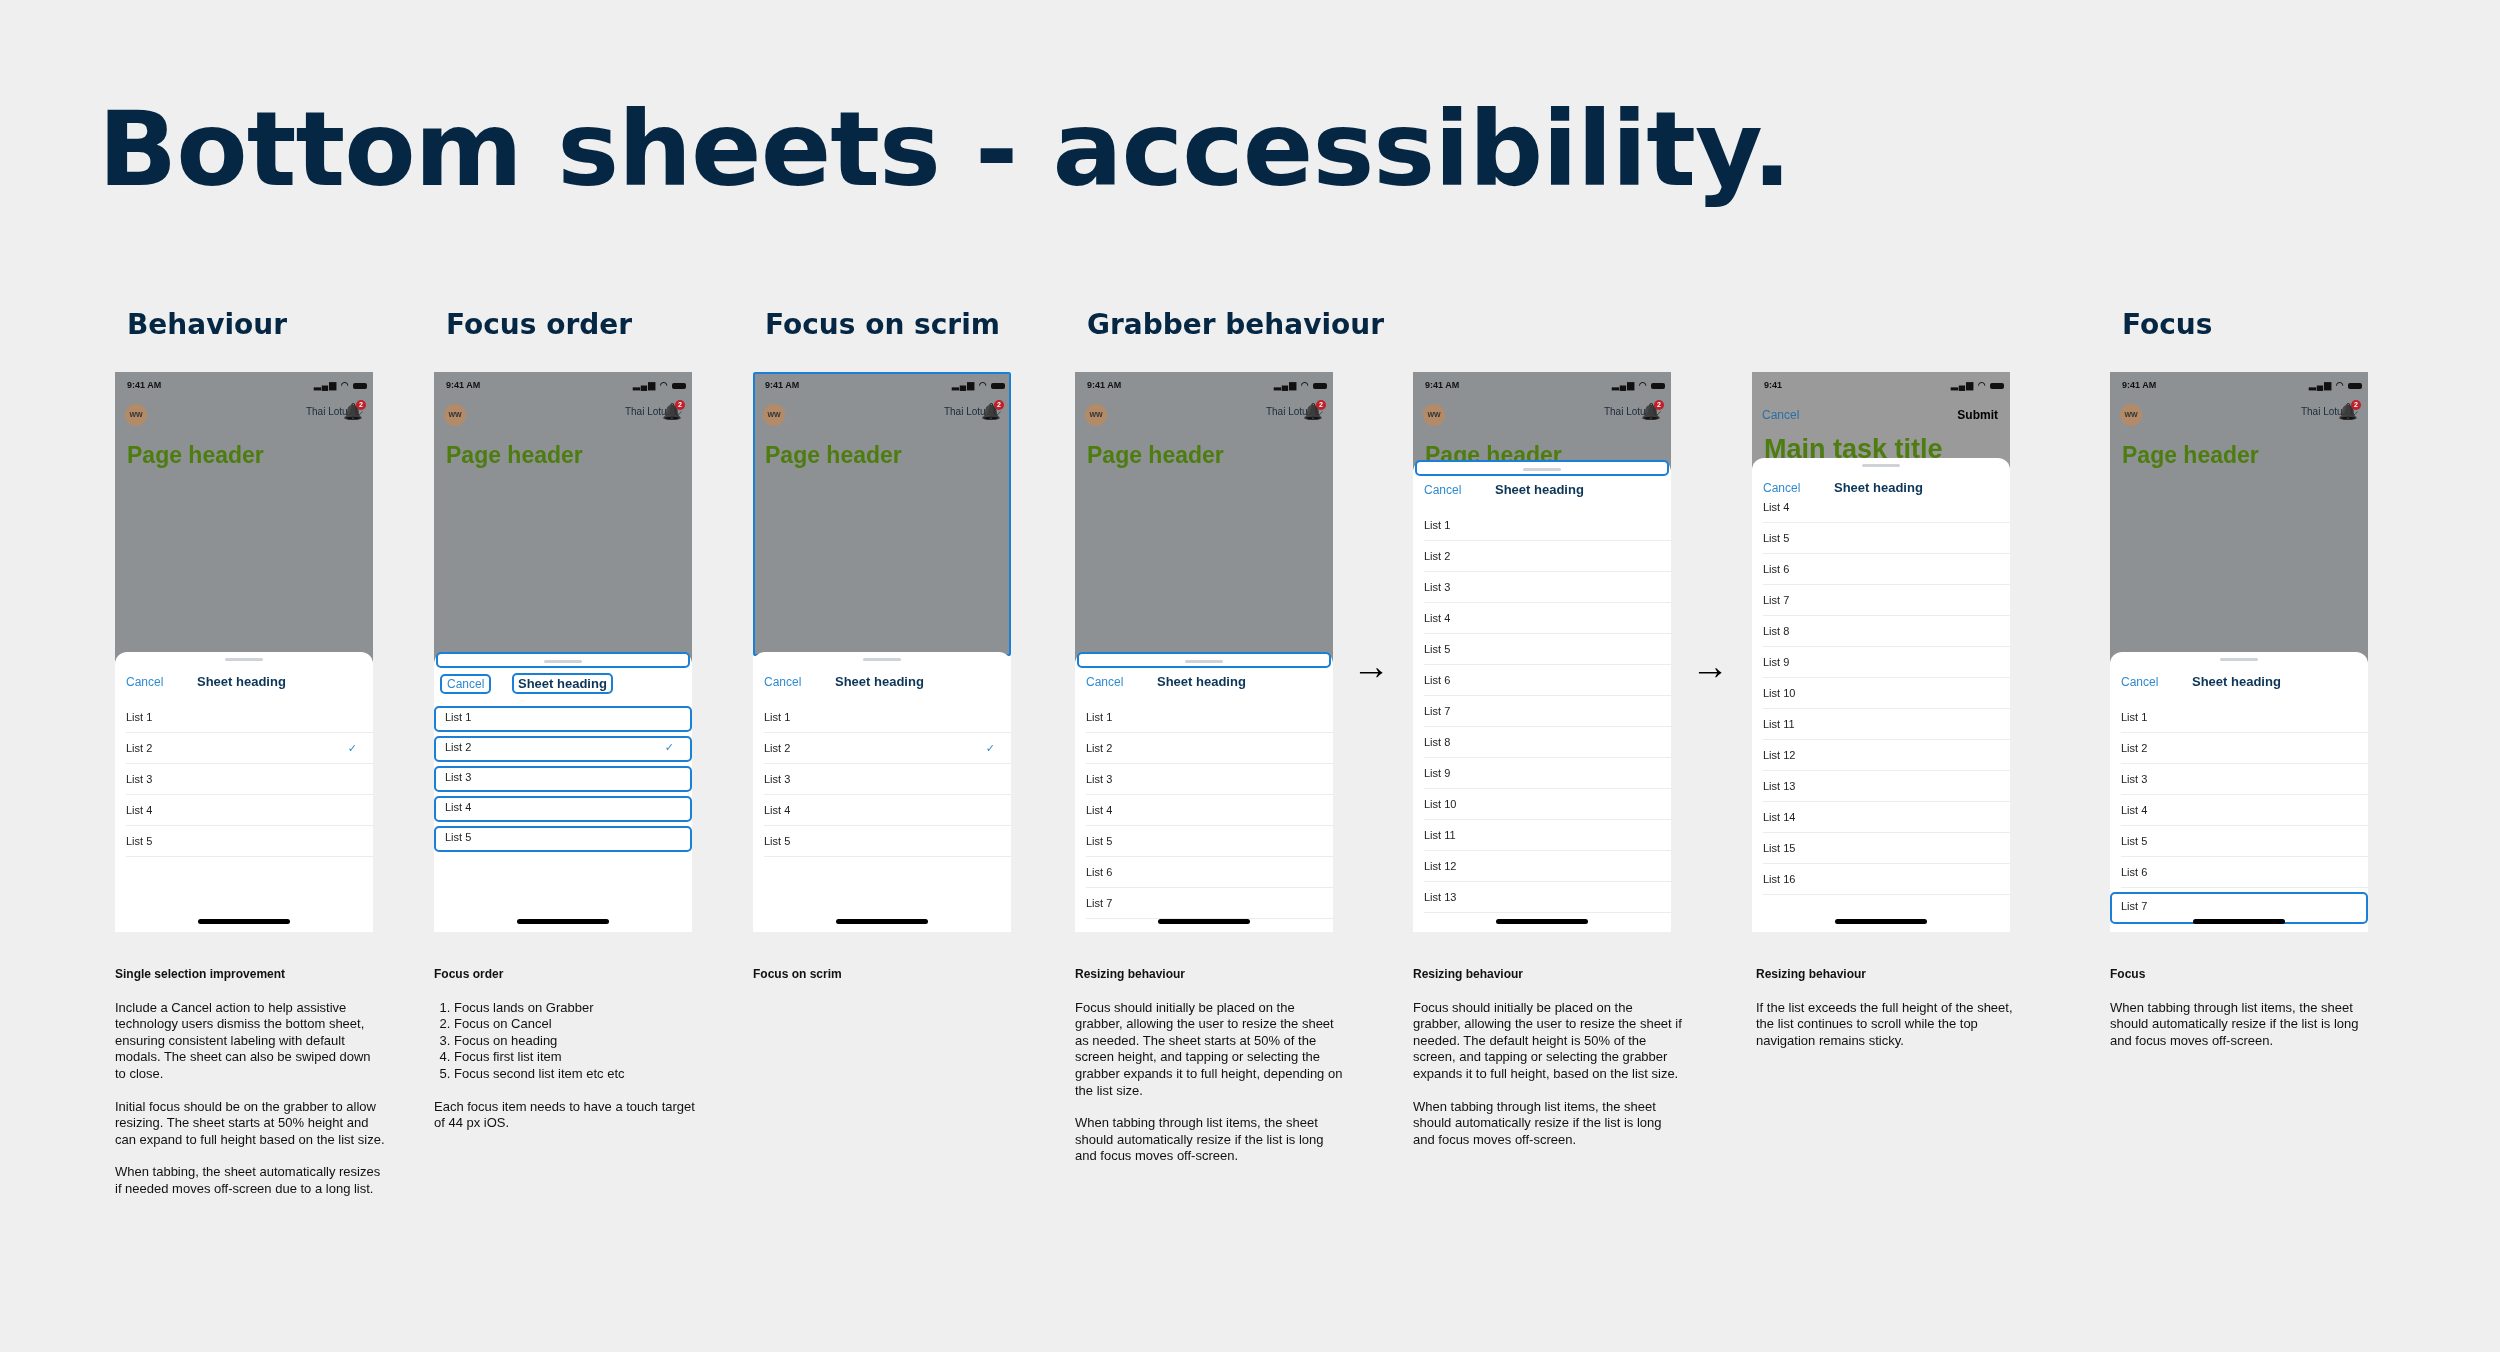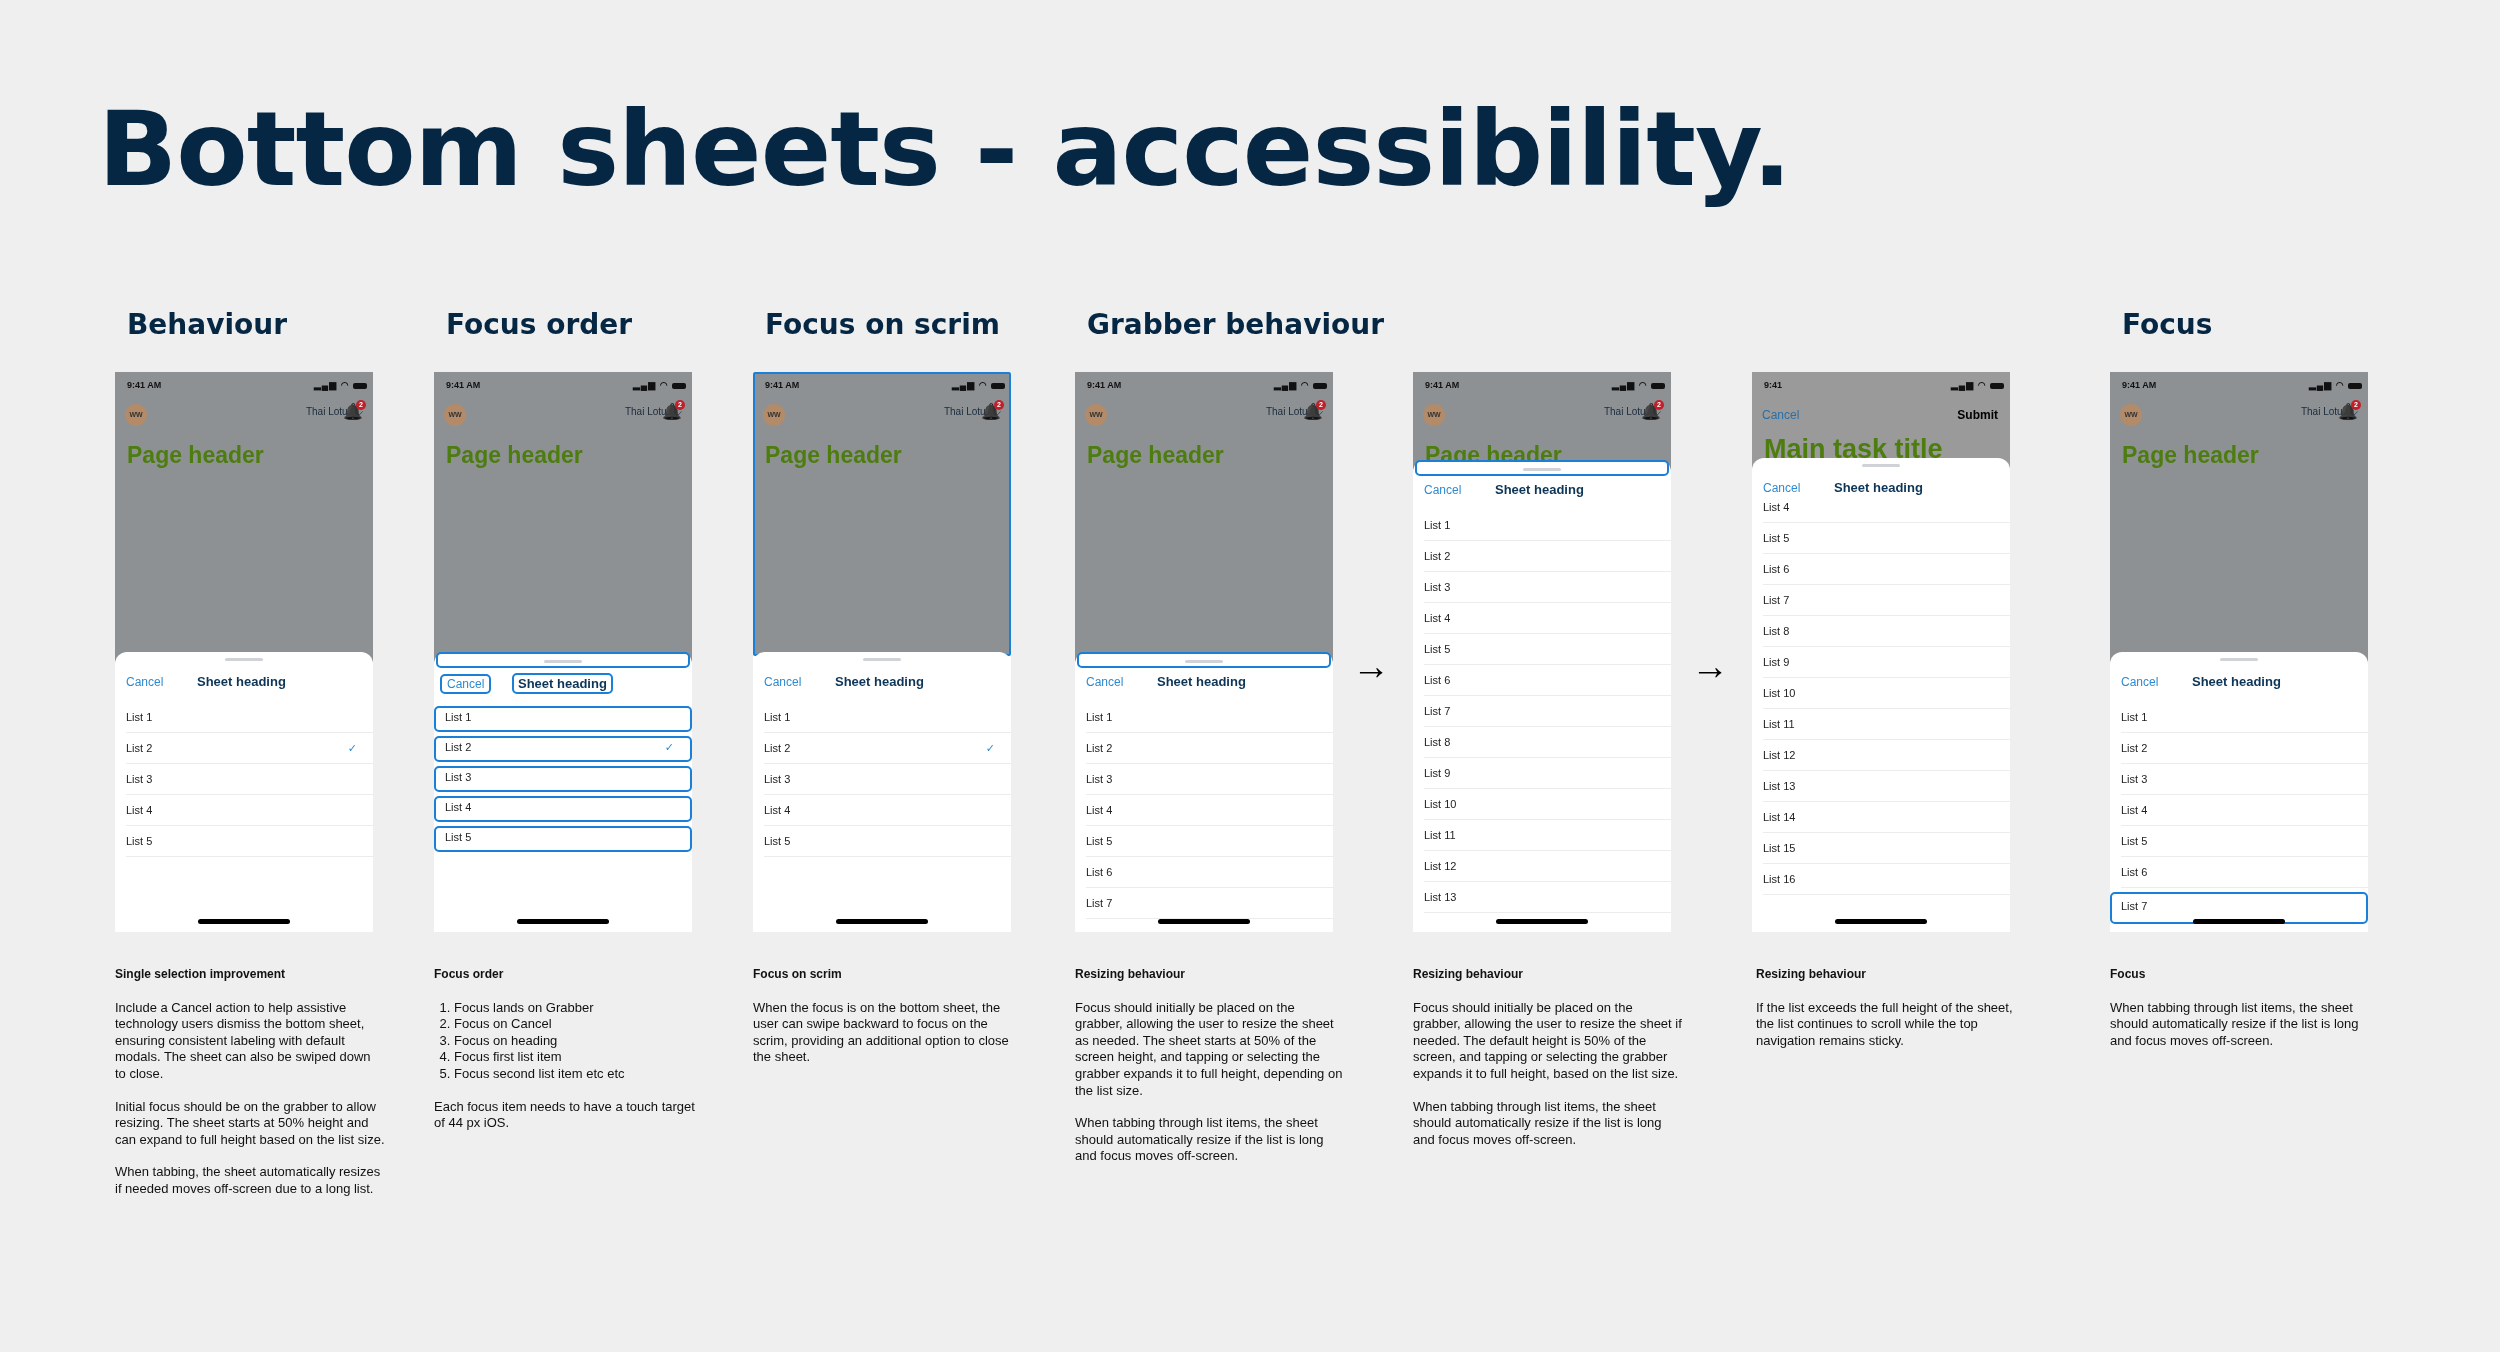--- a/index.html
+++ b/index.html
@@ -298,21 +298,20 @@
       <li>Focus lands on Grabber</li>
       <li>Focus on Cancel</li>
       <li>Focus on heading</li>
       <li>Focus first list item</li>
       <li>Focus second list item etc etc</li>
     </ol>
     <p>Each focus item needs to have a touch target of 44 px iOS.</p>
   </div>
 <div class="desc" style="left:753px">
     <h4>Focus on scrim</h4>
-    <p>When the focus is on the bottom sheet, the user can swipe backward to focus on the scrim, providing an additional option to close the sheet.</p>
   </div>
 <div class="desc" style="left:1075px">
     <h4>Resizing behaviour</h4>
     <p>Focus should initially be placed on the grabber, allowing the user to resize the sheet as needed. The sheet starts at 50% of the screen height, and tapping or selecting the grabber expands it to full height, depending on the list size.</p>
     <p>When tabbing through list items, the sheet should automatically resize if the list is long and focus moves off-screen.</p>
   </div>
 <div class="desc" style="left:1413px">
     <h4>Resizing behaviour</h4>
     <p>Focus should initially be placed on the grabber, allowing the user to resize the sheet if needed. The default height is 50% of the screen, and tapping or selecting the grabber expands it to full height, based on the list size.</p>
     <p>When tabbing through list items, the sheet should automatically resize if the list is long and focus moves off-screen.</p>

